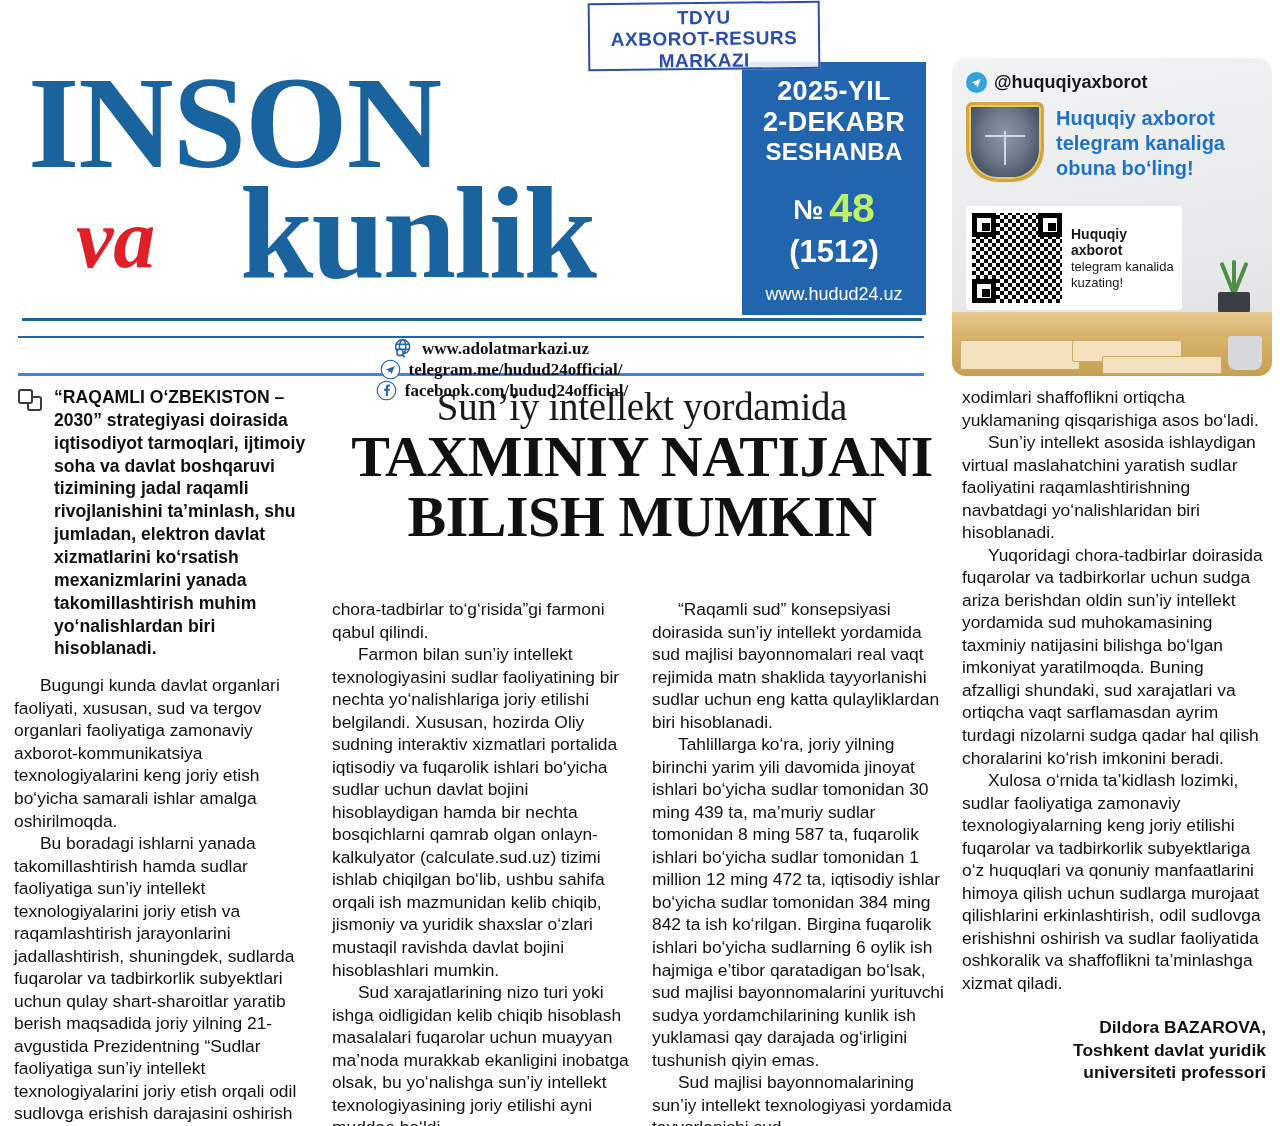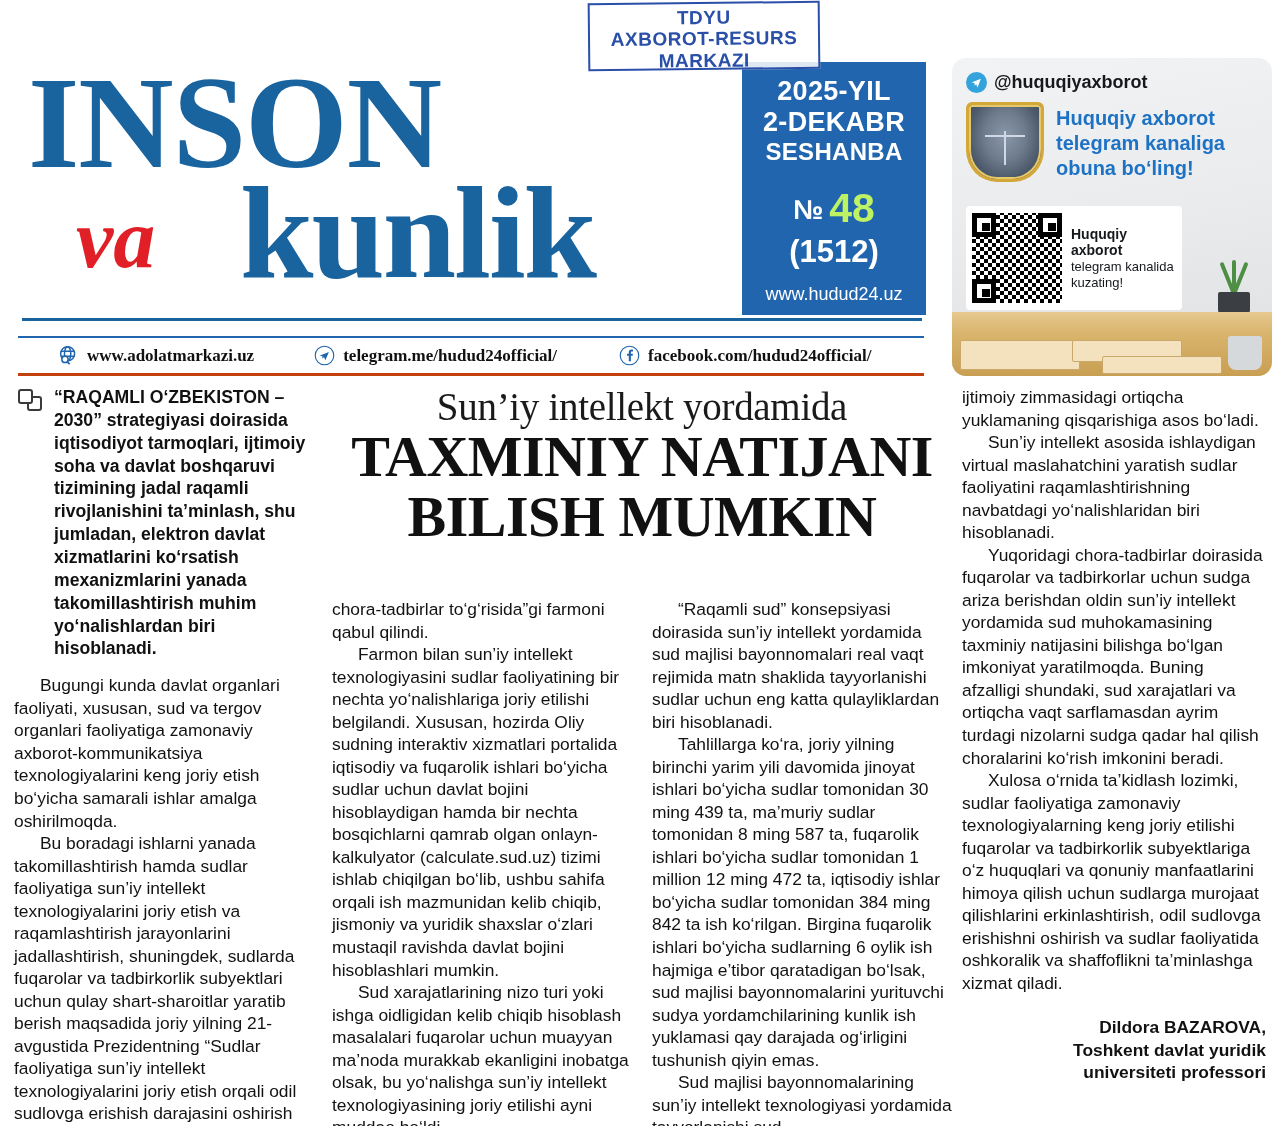--- a/index.html
+++ b/index.html
@@ -72,22 +72,22 @@
   .datebox .issue {
     margin-top: 20px; font-weight: bold; font-size: 27px;
   }
   .datebox .issue .num { color: #bef264; font-size: 41px; vertical-align: -3px; margin-left: 6px; }
   .datebox .sub { font-weight: bold; font-size: 31px; margin-top: 2px; }
   .datebox .site { font-size: 18px; margin-top: 14px; font-weight: normal; }
 
   
   .socialbar {
     position: absolute; left: 18px; top: 336px; width: 906px; height: 40px;
-    border-top: 2px solid #2065AE; border-bottom: 3px solid #c2410c;
-    display: flex; align-items: center;
+    border-top: 2px solid #2065AE; border-bottom: 3px solid #3b82f6;
+    display: flex; align-items: center; flex-direction: column;
   }
   .social {
     display: flex; align-items: center; gap: 8px;
     font-family: "Liberation Serif", serif;
     font-weight: bold; font-size: 17px; color: #111;
   }
   .social:nth-child(1) { margin-left: 40px; }
   .social:nth-child(2) { margin-left: 60px; }
   .social:nth-child(3) { margin-left: 62px; }
   .sicon { width: 21px; height: 21px; flex: 0 0 21px; color:#2065AE; }
@@ -325,21 +325,21 @@
       <p>Sud xarajatlarining nizo turi yoki ishga oidligidan kelib chiqib hisoblash masalalari fuqarolar uchun muayyan ma’noda murakkab ekanligini inobatga olsak, bu yo‘nalishga sun’iy intellekt texnologiyasining joriy etilishi ayni muddao bo‘ldi.</p>
     </div>
 
     <div class="col" id="c3" style="top:212px">
       <p>“Raqamli sud” konsepsiyasi doirasida sun’iy intellekt yordamida sud majlisi bayonnomalari real vaqt rejimida matn shaklida tayyorlanishi sudlar  uchun eng katta qulayliklardan biri hisoblanadi.</p>
       <p>Tahlillarga ko‘ra, joriy yilning birinchi yarim yili davomida jinoyat ishlari bo‘yicha sudlar tomonidan 30 ming 439 ta, ma’muriy sudlar tomonidan 8 ming 587 ta, fuqarolik ishlari bo‘yicha sudlar tomonidan 1 million 12 ming 472 ta, iqtisodiy ishlar bo‘yicha sudlar tomonidan 384 ming  842 ta ish ko‘rilgan. Birgina fuqarolik ishlari bo‘yicha sudlarning 6 oylik ish hajmiga e’tibor qaratadigan bo‘lsak, sud majlisi bayonnomalarini yurituvchi sudya yordamchilarining kunlik ish yuklamasi  qay darajada og‘irligini tushunish  qiyin emas.</p>
       <p>Sud majlisi bayonnomalarining sun’iy intellekt texnologiyasi yordamida tayyorlanishi sud</p>
     </div>
 
     <div class="col" id="c4">
-      <p class="noind">ijtimoiy zimmasidagi ortiqcha yuklamaning qisqarishiga asos bo‘ladi.</p>
+      <p class="noind">xodimlari shaffoflikni ortiqcha yuklamaning qisqarishiga asos bo‘ladi.</p>
       <p>Sun’iy intellekt asosida ishlaydigan virtual maslahatchini yaratish sudlar faoliyatini raqamlashtirishning navbatdagi yo‘nalishlaridan biri hisoblanadi.</p>
       <p>Yuqoridagi chora-tadbirlar doirasida fuqarolar va tadbirkorlar uchun sudga ariza berishdan oldin sun’iy intellekt yordamida sud muhokamasining taxminiy natijasini bilishga bo‘lgan imkoniyat yaratilmoqda.  Buning afzalligi shundaki, sud xarajatlari va ortiqcha vaqt sarflamasdan ayrim turdagi nizolarni sudga qadar hal qilish choralarini ko‘rish imkonini beradi.</p>
       <p>Xulosa o‘rnida ta’kidlash lozimki, sudlar faoliyatiga zamonaviy texnologiyalarning keng joriy etilishi fuqarolar va tadbirkorlik subyektlariga o‘z huquqlari va qonuniy manfaatlarini himoya qilish uchun sudlarga murojaat qilishlarini erkinlashtirish, odil sudlovga erishishni oshirish va sudlar faoliyatida oshkoralik va shaffoflikni ta’minlashga xizmat qiladi.</p>
       <div class="byline">
         <div>Dildora BAZAROVA,</div>
         <div>Toshkent davlat yuridik</div>
         <div>universiteti professori</div>
       </div>
     </div>
 

